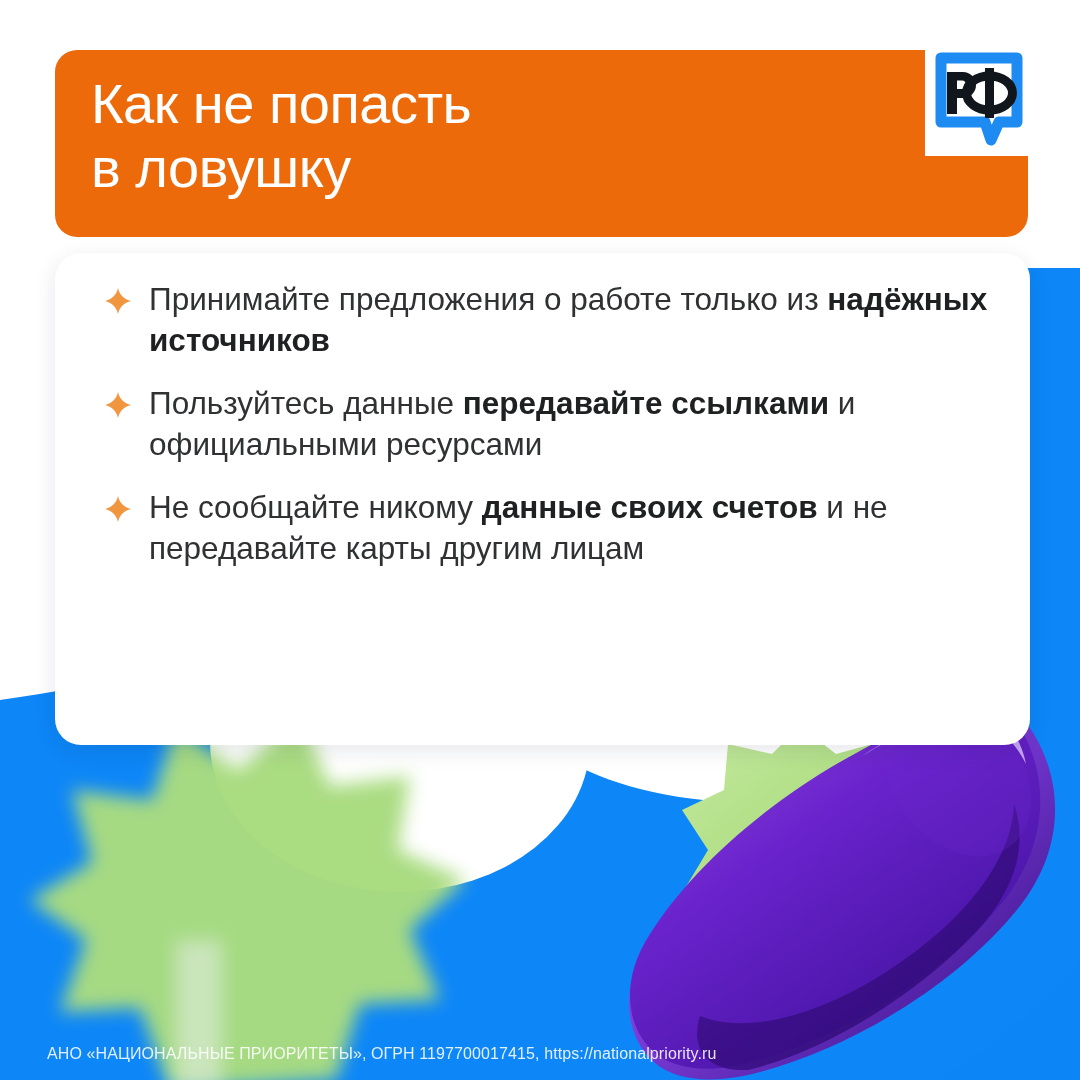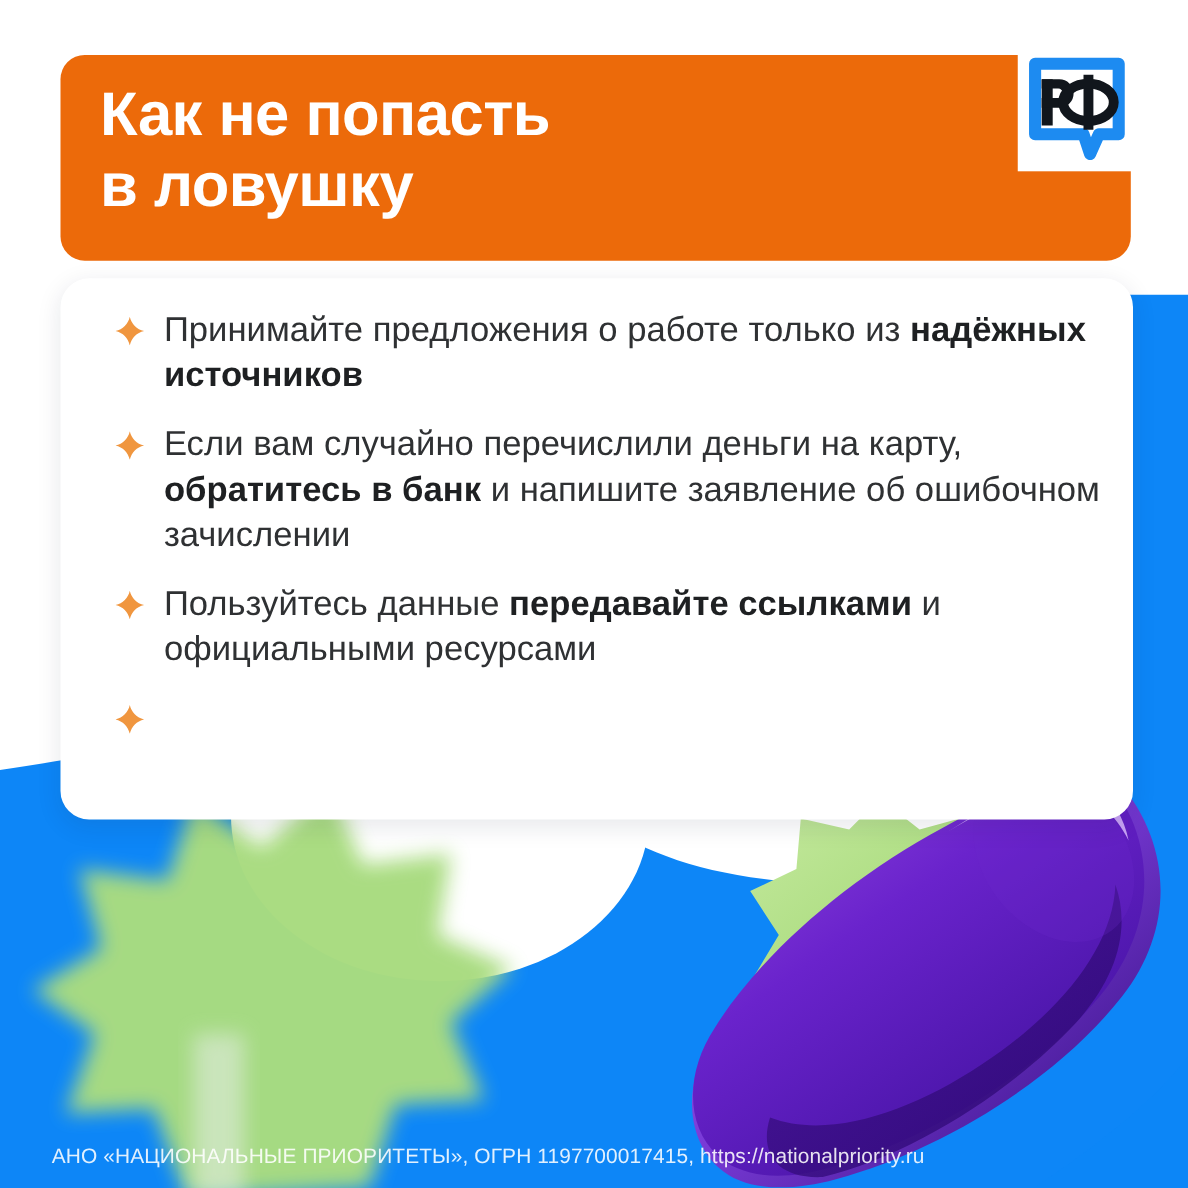--- a/index.html
+++ b/index.html
@@ -40,21 +40,21 @@
     z-index: 3;
   }
   .banner-title {
     position: absolute;
     left: 36px;
     top: 22px;
     width: 820px;
     color: #FFFFFF;
     font-size: 56px;
     line-height: 1.15;
-    font-weight: 700;
+    font-weight: 400;
     letter-spacing: -0.5px;
     white-space: pre-line;
   }
 
   
   .logo {
     position: absolute;
     left: 925px;
     top: 44px;
     width: 108px;
@@ -105,21 +105,21 @@
     color: #1E2022;
   }
 
   
   .footer {
     position: absolute;
     left: 47px;
     bottom: 17px;
     z-index: 8;
     color: rgba(255,255,255,0.88);
-    font-size: 19px;
+    font-size: 16px;
     letter-spacing: 0.1px;
     white-space: nowrap;
   }
 </style>
 </head>
 <body>
 
 <div id="poster">
 
   <svg class="bg-layer" viewBox="0 0 1080 1080" xmlns="http://www.w3.org/2000/svg">
@@ -260,41 +260,35 @@
     <div class="bullet-list">
 
       <div class="bullet-item">
         <svg class="bullet-marker" viewBox="0 0 24 24" xmlns="http://www.w3.org/2000/svg">
           <path d="M 12,0 C 13.4,6.2 17.8,10.6 24,12 C 17.8,13.4 13.4,17.8 12,24
                    C 10.6,17.8 6.2,13.4 0,12 C 6.2,10.6 10.6,6.2 12,0 Z" fill="#F0963F"></path>
         </svg>
         <span class="bullet-text"><span>Принимайте предложения о работе только из </span><b>надёжных источников</b></span>
       </div>
 
-      <div class="bullet-item">
-        <svg class="bullet-marker" viewBox="0 0 24 24" xmlns="http://www.w3.org/2000/svg">
-          <path d="M 12,0 C 13.4,6.2 17.8,10.6 24,12 C 17.8,13.4 13.4,17.8 12,24
-                   C 10.6,17.8 6.2,13.4 0,12 C 6.2,10.6 10.6,6.2 12,0 Z" fill="#F0963F"></path>
-        </svg>
-        <span class="bullet-text"><span>Если вам случайно перечислили деньги на карту, </span><b>обратитесь в банк</b><span> и напишите заявление об ошибочном зачислении</span></span>
-      </div>
 
       <div class="bullet-item">
         <svg class="bullet-marker" viewBox="0 0 24 24" xmlns="http://www.w3.org/2000/svg">
           <path d="M 12,0 C 13.4,6.2 17.8,10.6 24,12 C 17.8,13.4 13.4,17.8 12,24
                    C 10.6,17.8 6.2,13.4 0,12 C 6.2,10.6 10.6,6.2 12,0 Z" fill="#F0963F"></path>
         </svg>
         <span class="bullet-text"><span>Пользуйтесь данные </span><b>передавайте ссылками</b><span> и официальными ресурсами</span></span>
       </div>
 
       <div class="bullet-item">
         <svg class="bullet-marker" viewBox="0 0 24 24" xmlns="http://www.w3.org/2000/svg">
           <path d="M 12,0 C 13.4,6.2 17.8,10.6 24,12 C 17.8,13.4 13.4,17.8 12,24
                    C 10.6,17.8 6.2,13.4 0,12 C 6.2,10.6 10.6,6.2 12,0 Z" fill="#F0963F"></path>
         </svg>
+        <span class="bullet-text"><span>Не сообщайте никому </span><b>данные своих счетов</b><span> и не передавайте карты другим лицам</span></span>
       </div>
 
     </div>
   </div>
 
   <div class="footer">АНО «НАЦИОНАЛЬНЫЕ ПРИОРИТЕТЫ»,  ОГРН 1197700017415, https://nationalpriority.ru</div>
 
 </div>
 
 </body></html>

